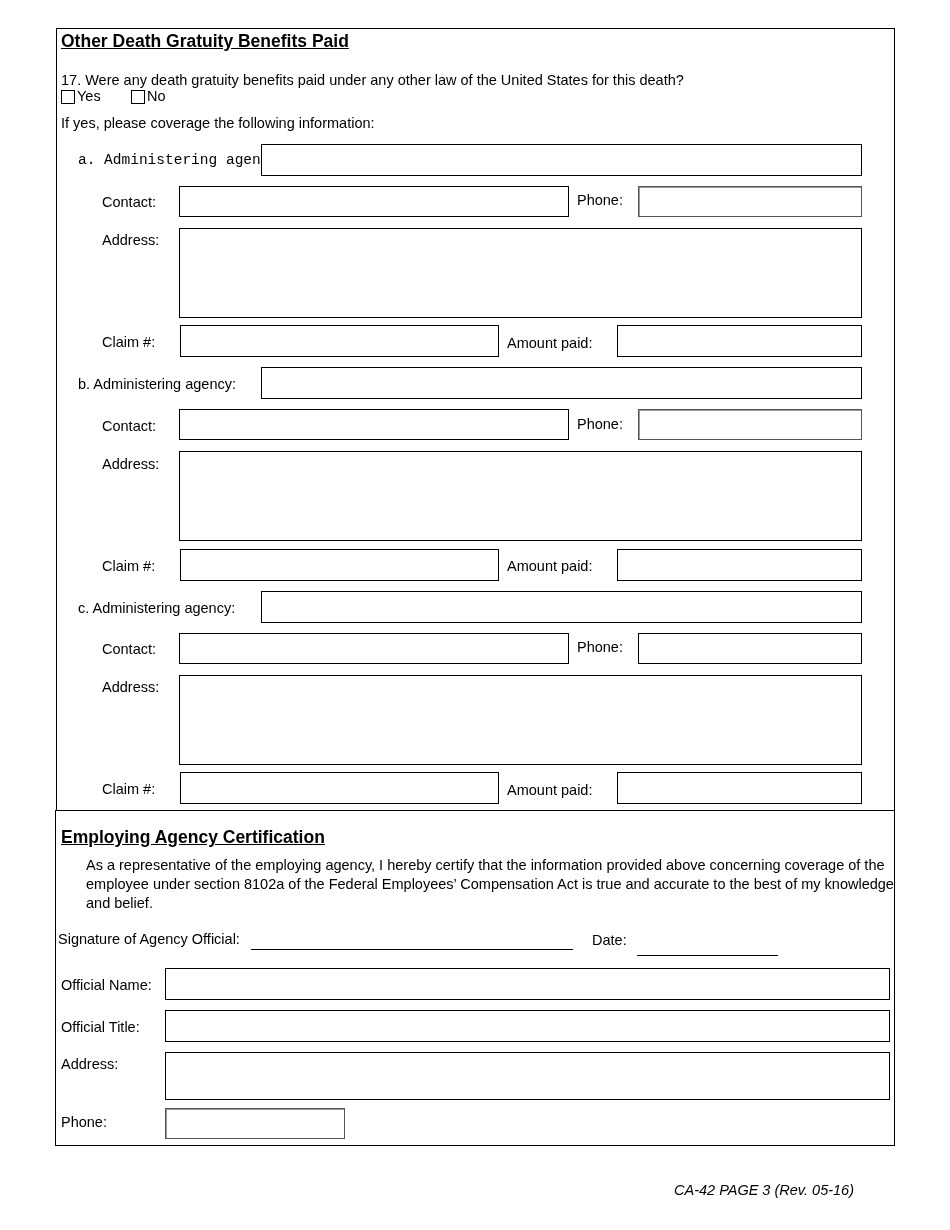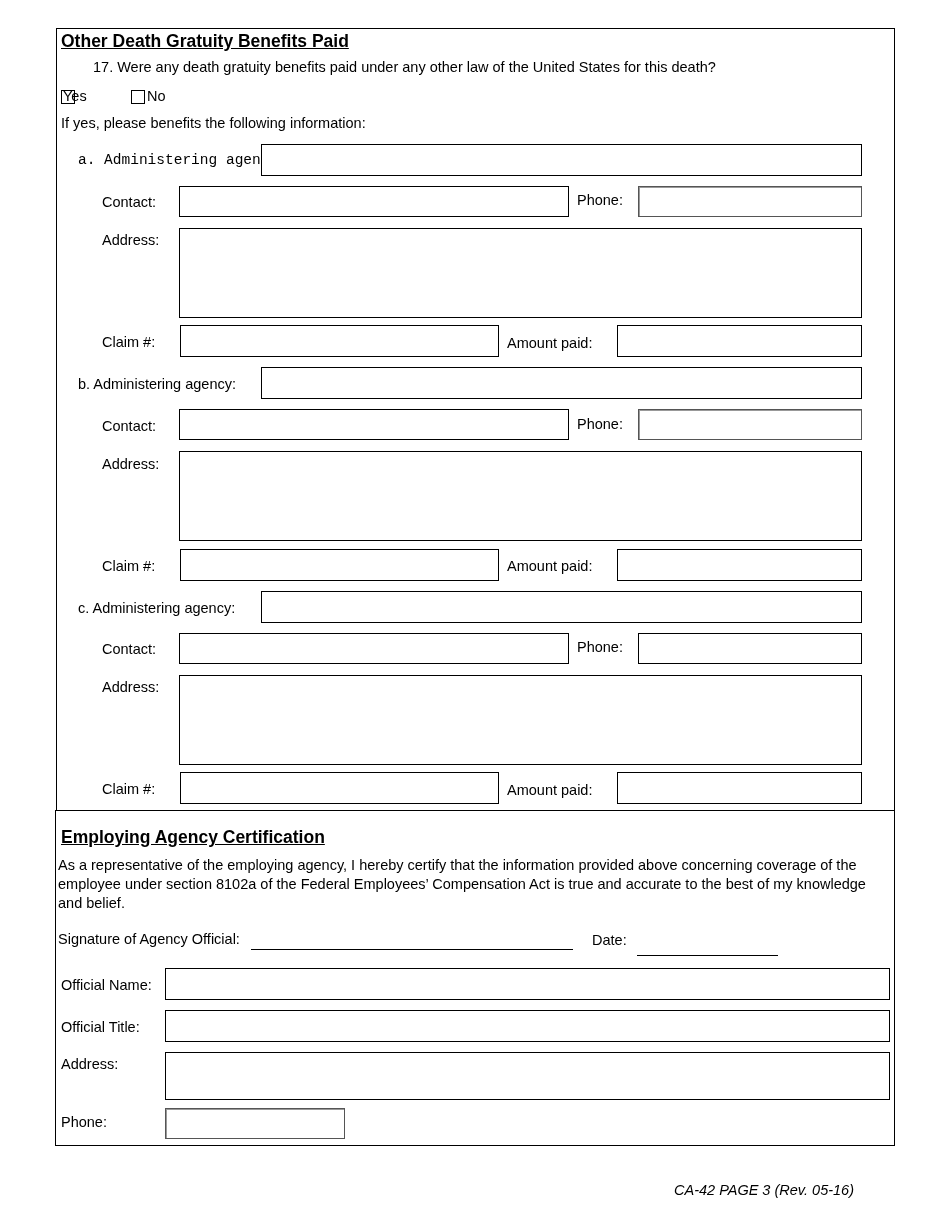--- a/index.html
+++ b/index.html
@@ -5,36 +5,36 @@
   html, body { margin: 0; padding: 0; background: #ffffff; }
   body { width: 950px; height: 1230px; position: relative; font-family: "Liberation Sans", sans-serif; color: #000; font-size: 14.5px; }
   .abs { position: absolute; }
   .section { position: absolute; border: 1px solid #000; box-sizing: border-box; }
   .heading { font-weight: bold; font-size: 17.5px; text-decoration: underline; white-space: nowrap; }
   .txt { white-space: nowrap; }
   .cb { position: absolute; width: 14px; height: 14px; border: 1px solid #000; box-sizing: border-box; background: #fff; }
   .field { position: absolute; border: 1px solid #000; box-sizing: border-box; background: #fff; }
   .field.gray { border-color: #555; box-shadow: inset 1px 1px 0 #999; }
   .line { position: absolute; border-bottom: 1px solid #000; height: 0; }
-  .para { position: absolute; width: 835px; line-height: 19px; }
+  .para { position: absolute; width: 835px; line-height: 19px; margin-left: 28px; }
 </style>
 </head>
 <body>
 
 <div class="section" style="left:56px; top:28px; width:839px; height:783px;"></div>
 
 <div class="abs heading" style="left:61px; top:31px;">Other Death Gratuity Benefits Paid</div>
-<div class="abs txt" style="left:61px; top:59px;margin-left:32px;">17. Were any death gratuity benefits paid under any other law of the United States for this death?</div>
+<div class="abs txt" style="left:61px; top:72px;">17. Were any death gratuity benefits paid under any other law of the United States for this death?</div>
 
 <div class="cb" style="left:61px; top:90px;"></div>
-<div class="abs txt" style="left:63px; top:88px;">Yes</div>
+<div class="abs txt" style="left:77px; top:88px;">Yes</div>
 <div class="cb" style="left:131px; top:90px;"></div>
 <div class="abs txt" style="left:147px; top:88px;">No</div>
 
-<div class="abs txt" style="left:61px; top:115px;">If yes, please benefits the following information:</div>
+<div class="abs txt" style="left:61px; top:115px;">If yes, please coverage the following information:</div>
 
 <div>
   <div class="abs txt" style="left:78px; top:152px;font-family:Liberation Mono, monospace;">a. Administering agency:</div>
   <div class="field" style="left:261px; top:144px; width:601px; height:32px;"></div>
   <div class="abs txt" style="left:102px; top:194px;">Contact:</div>
   <div class="field" style="left:179px; top:186px; width:390px; height:31px;"></div>
   <div class="abs txt" style="left:577px; top:192px;">Phone:</div>
   <div class="field gray" style="left:638px; top:186px; width:224px; height:31px;"></div>
   <div class="abs txt" style="left:102px; top:232px;">Address:</div>
   <div class="field" style="left:179px; top:228px; width:683px; height:90px;"></div>

